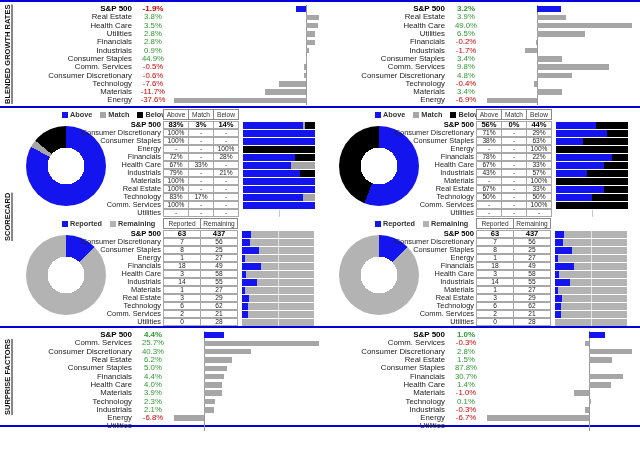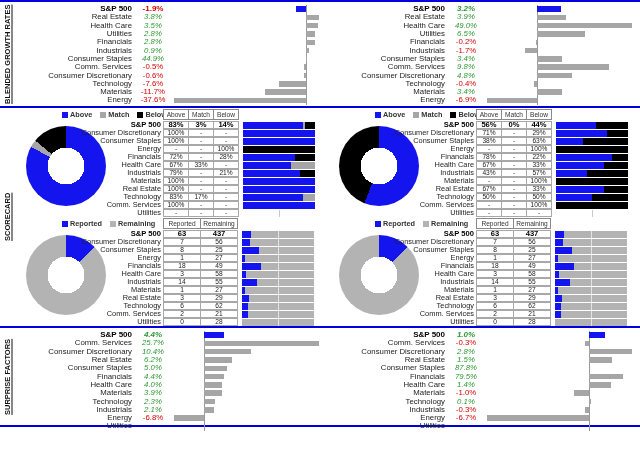--- a/index.html
+++ b/index.html
@@ -10,21 +10,21 @@
   .blue-rule{height:2px;background:#0000DC;}
   .section{position:relative;display:flex;padding-left:14px;box-sizing:border-box;}
   .side-label{position:absolute;left:0;top:0;bottom:0;width:14px;display:flex;align-items:center;justify-content:center;writing-mode:vertical-rl;transform:rotate(180deg);font-size:7.5px;font-weight:bold;text-decoration:underline;color:#111;white-space:nowrap;}
   .panel{width:313px;box-sizing:border-box;}
   
   .sec-growth{height:104px;padding-top:3px;}
   .sec-surprise{height:97px;padding-top:3px;}
   .brow{display:flex;height:8.3px;align-items:center;}
   .blab{width:118px;text-align:right;font-size:7.8px;line-height:8px;white-space:nowrap;color:#222;}
   .bval{width:42px;text-align:center;font-size:7.8px;line-height:8px;white-space:nowrap;}
-  .pos{color:#2F9932;font-style:italic;} .neg{color:#D40000;}
+  .pos{color:#2F9932;} .neg{color:#D40000;}
   .bwrap{flex:1;position:relative;height:100%;margin-right:8px;}
   .baxis{position:absolute;top:0;bottom:0;width:1px;background:#999;}
   .bbar{position:absolute;top:1.4px;height:5.5px;}
   .brow.sp .blab,.brow.sp .bval{font-weight:bold;font-size:8px;}
   .brow.sp .blab{color:#000;}
   
   .sec-scorecard{height:218px;}
   .scblock{height:109px;}
   .schead{height:13px;position:relative;display:flex;align-items:center;}
   .legend{display:flex;gap:8px;margin-left:48px;font-size:7.3px;font-weight:bold;color:#333;align-items:center;}
@@ -810,21 +810,21 @@
         <div class="brow">
           <div class="blab">Comm. Services</div>
           <div class="bval pos">25.7%</div>
           <div class="bwrap">
             <div class="baxis" style="left: 20.9231%;"></div>
             <div class="bbar" style="width: 79.0769%; left: 20.9231%; background: rgb(166, 166, 166);"></div>
           </div>
         </div>
         <div class="brow">
           <div class="blab">Consumer Discretionary</div>
-          <div class="bval pos">10.4%</div>
+          <div class="bval pos">40.3%</div>
           <div class="bwrap">
             <div class="baxis" style="left: 20.9231%;"></div>
             <div class="bbar" style="width: 32%; left: 20.9231%; background: rgb(166, 166, 166);"></div>
           </div>
         </div>
         <div class="brow">
           <div class="blab">Real Estate</div>
           <div class="bval pos">6.2%</div>
           <div class="bwrap">
             <div class="baxis" style="left: 20.9231%;"></div>
@@ -930,21 +930,21 @@
         </div>
         <div class="brow">
           <div class="blab">Consumer Staples</div>
           <div class="bval pos">87.8%</div>
           <div class="bwrap">
             <div class="baxis" style="left: 70.5263%;"></div>
           </div>
         </div>
         <div class="brow">
           <div class="blab">Financials</div>
-          <div class="bval pos">79.5%</div>
+          <div class="bval pos">30.7%</div>
           <div class="bwrap">
             <div class="baxis" style="left: 70.5263%;"></div>
             <div class="bbar" style="width: 23.1579%; left: 70.5263%; background: rgb(166, 166, 166);"></div>
           </div>
         </div>
         <div class="brow">
           <div class="blab">Health Care</div>
           <div class="bval pos">1.4%</div>
           <div class="bwrap">
             <div class="baxis" style="left: 70.5263%;"></div>

